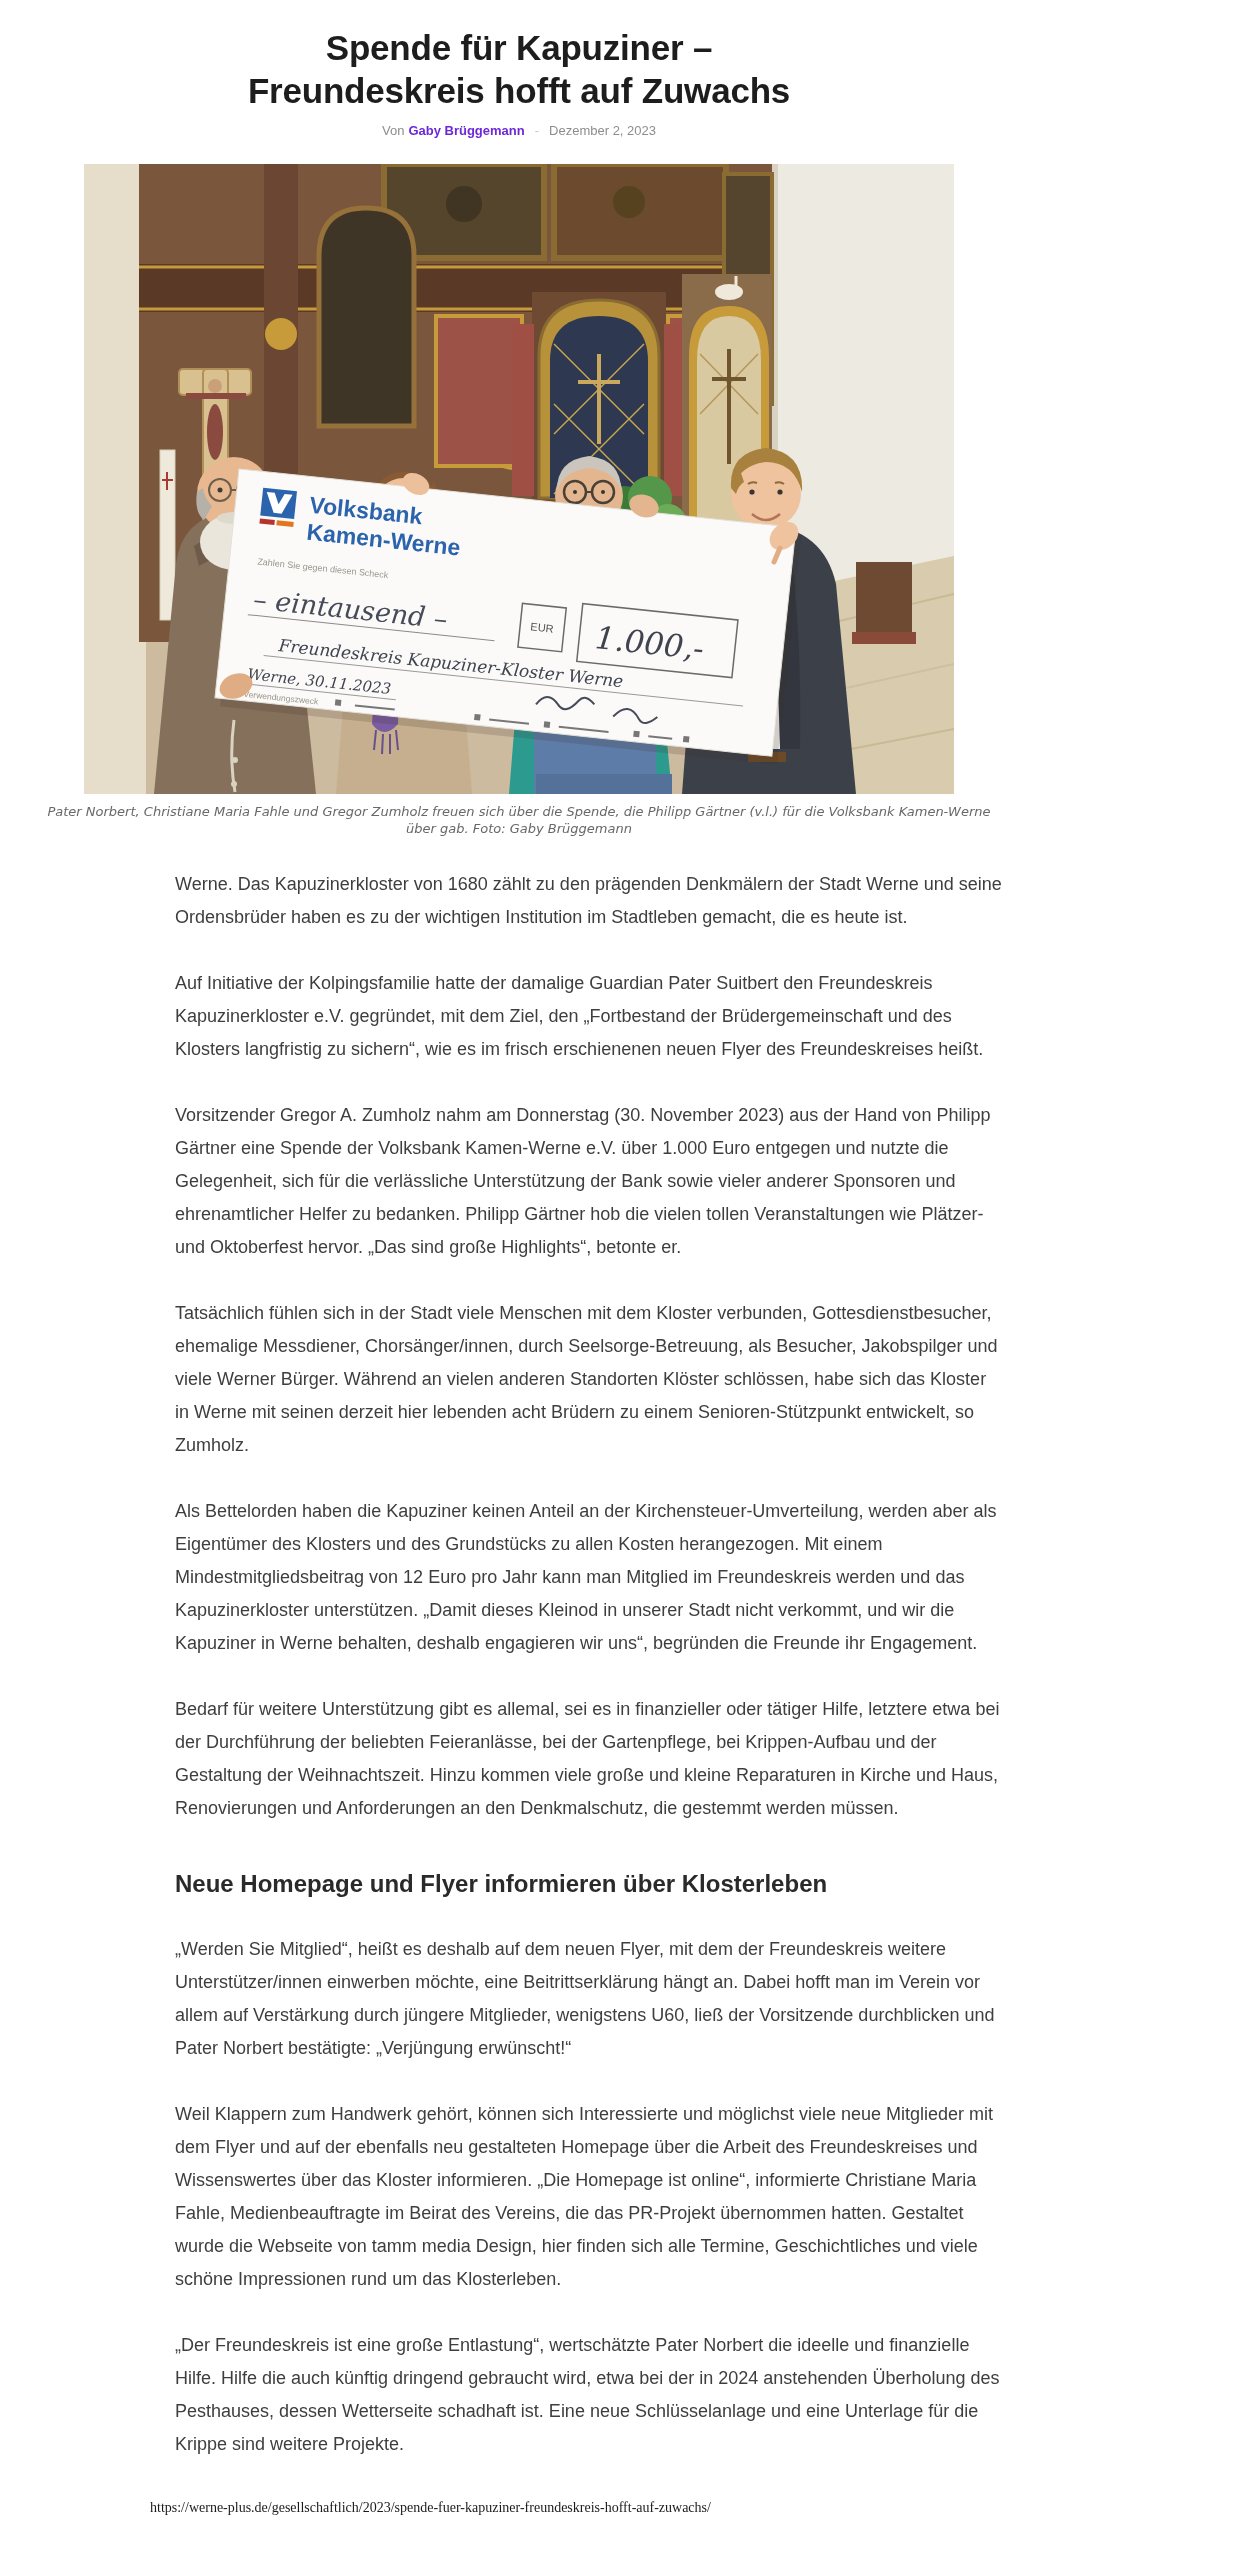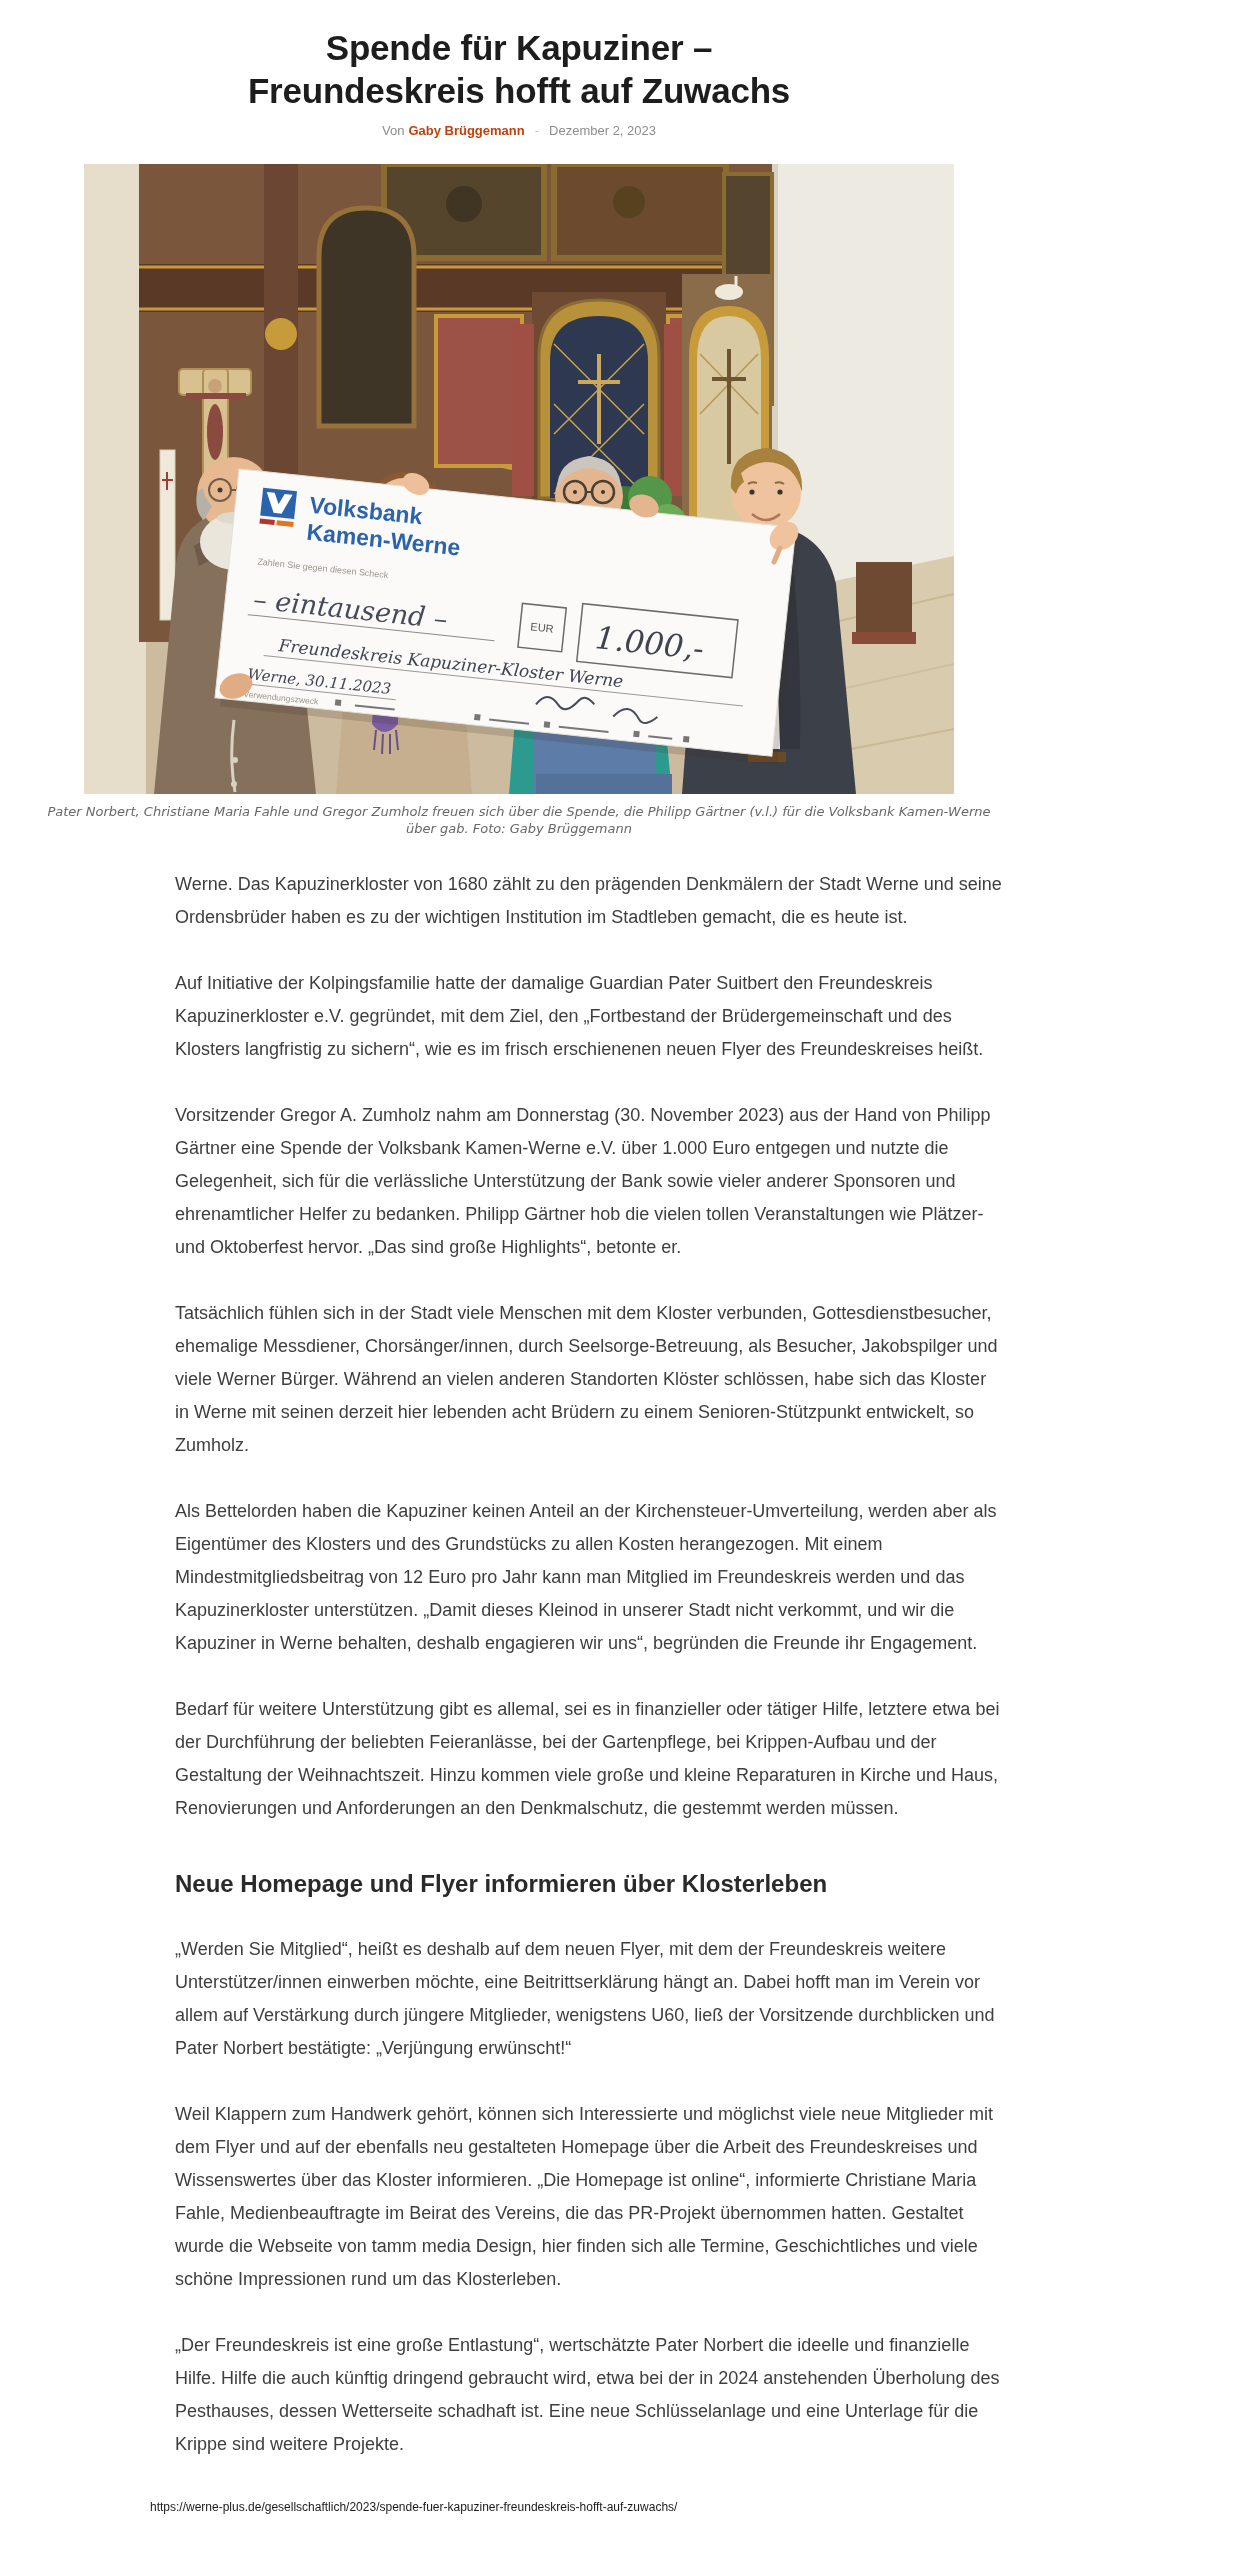--- a/index.html
+++ b/index.html
@@ -2,34 +2,34 @@
 <html lang="de"><head>
 <meta charset="utf-8">
 <style>
   html,body{margin:0;padding:0;background:#ffffff;}
   body{font-family:"Liberation Sans","DejaVu Sans",sans-serif;color:#3f3f3f;}
   .page{position:relative;width:1038px;height:2560px;background:#fff;overflow:hidden;}
 
   .headline{width:900px;margin:26px auto 10px;text-align:center;
     font-size:35px;line-height:1.24;font-weight:700;color:#1d1d1d;letter-spacing:-0.2px;}
   .byline{text-align:center;font-size:13px;color:#8d8d8d;margin:4px 0 26px;}
-  .byline .author{color:#c2410c;font-weight:700;margin:0 6px 0 4px;}
+  .byline .author{color:#6d28d9;font-weight:700;margin:0 6px 0 4px;}
   .byline .sep{color:#c7c7c7;margin:0 10px 0 4px;}
 
   .photo-wrap{width:870px;margin:0 auto;}
   .photo-wrap svg{display:block;}
   .caption{width:960px;margin:9px auto 4px;text-align:center;font-style:italic;
     font-size:13px;line-height:1.35;color:#686868;font-family:"DejaVu Sans",sans-serif;}
 
   .article-body{width:830px;margin:30px 0 5px 175px;font-size:18px;line-height:33px;color:#3e3e3e;}
   .article-body p{margin:0 0 33px 0;}
   .article-body h2{font-size:24px;line-height:33px;font-weight:700;color:#2a2a2a;margin:42px 0 33px;}
 
   .source-url{position:absolute;left:150px;top:2500px;
-    font-family:Liberation Sans, sans-serif;font-size:12px;color:#1b1b1b;text-decoration:none;}
+    font-family:Liberation Serif, serif;font-size:14px;color:#1b1b1b;text-decoration:none;}
 
   .hw{font-family:"DejaVu Serif","Liberation Serif",serif;font-style:italic;}
   .banktxt{font-family:"Liberation Sans","DejaVu Sans",sans-serif;font-weight:bold;}
   .smalltxt{font-family:"Liberation Sans","DejaVu Sans",sans-serif;}
 </style>
 </head>
 <body>
 
 <div class="page">
 

